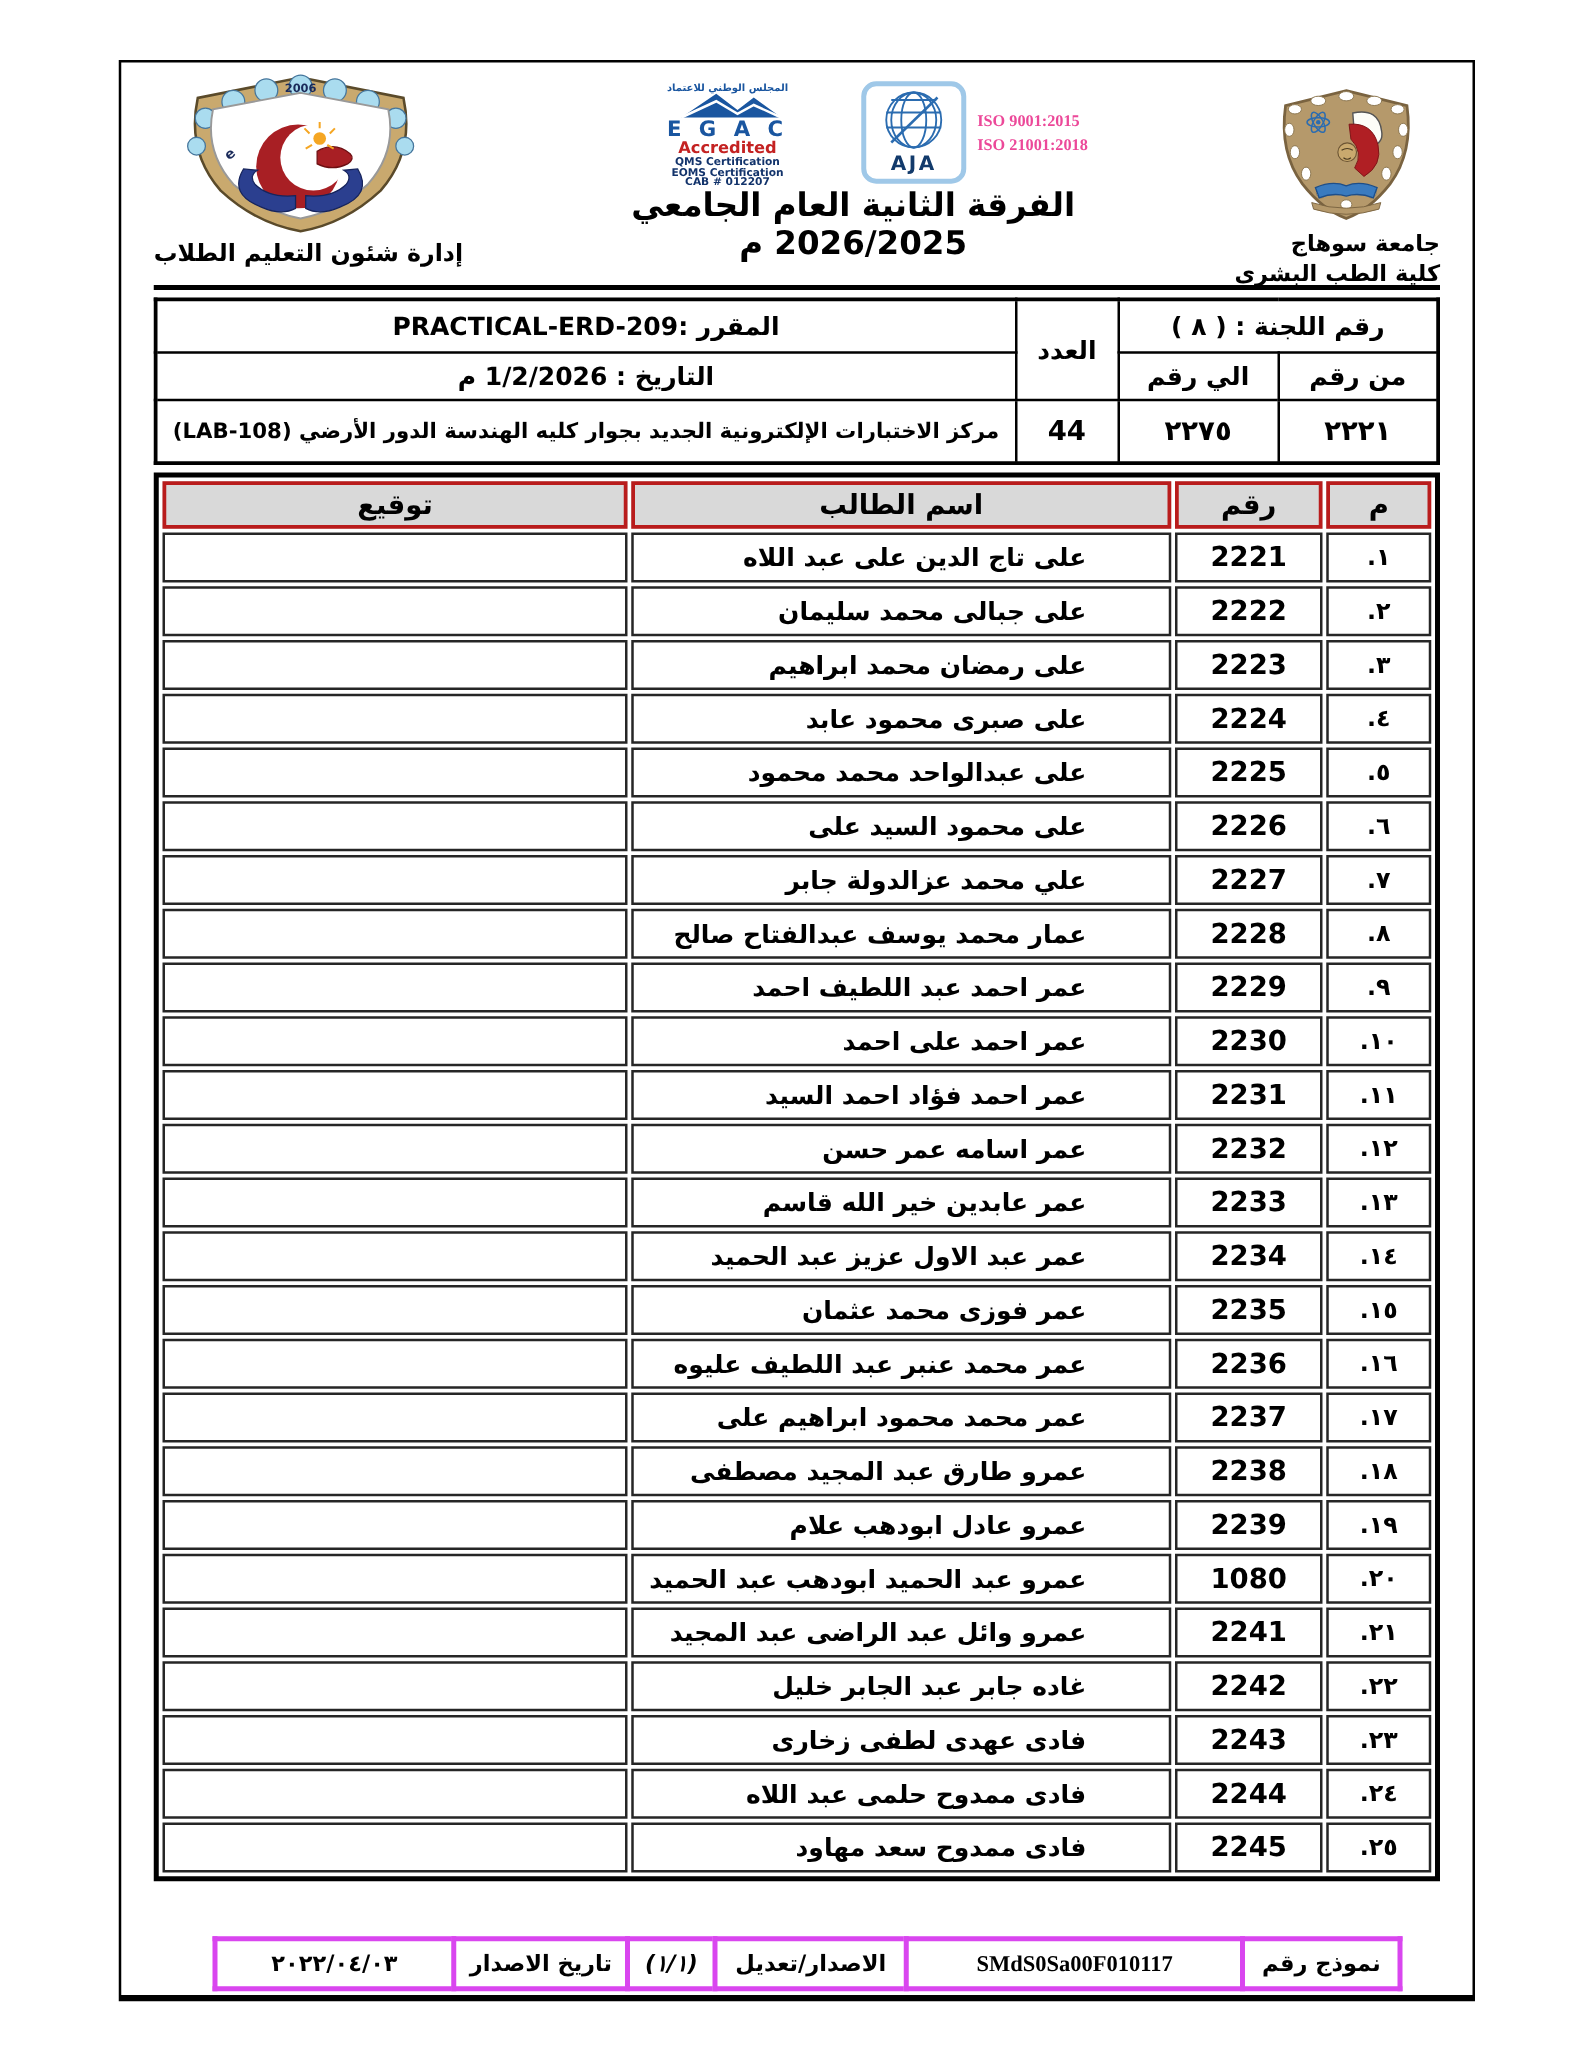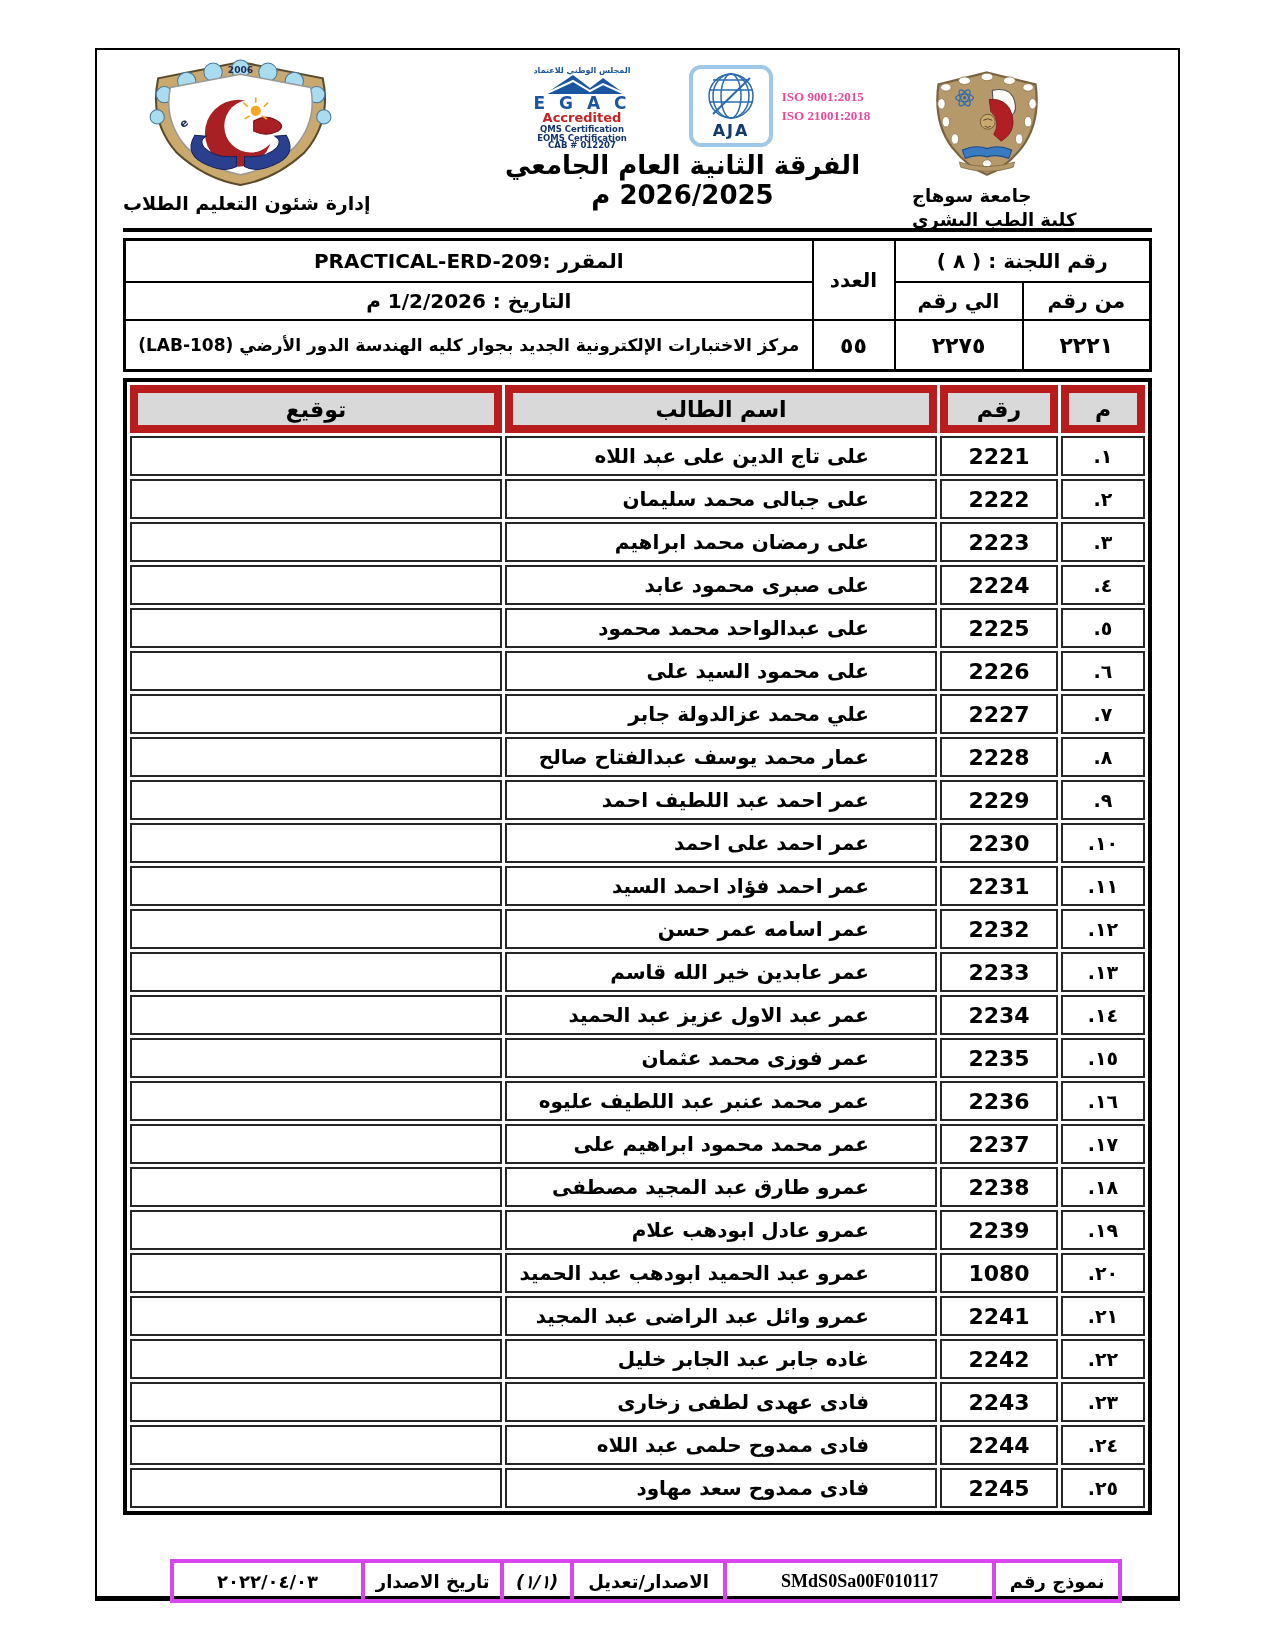--- a/index.html
+++ b/index.html
@@ -3,21 +3,21 @@
 <meta charset="utf-8">
 <style>
   html,body{margin:0;padding:0;background:#fff;}
   .page{position:relative;width:1275px;height:1650px;background:#ffffff;
         font-family:"DejaVu Sans",sans-serif;color:#000;overflow:hidden;}
   .frame{position:absolute;left:95px;top:48px;width:1085px;height:1553px;
          box-sizing:border-box;border:2px solid #000;border-bottom-width:5px;
          padding:8px 26px 0 26px;direction:rtl;}
   
   .hdr{display:flex;align-items:flex-start;height:168px;}
-  .hdr-univ{width:240px;text-align:left;padding-top:10px;}
+  .hdr-univ{width:240px;text-align:right;padding-top:10px;}
   .hdr-univ .lbl{font-weight:bold;font-size:18px;line-height:1.35;}
   .hdr-center{flex:1;text-align:center;}
   .logos-row{display:flex;justify-content:center;align-items:flex-start;gap:18px;margin-top:6px;direction:ltr;}
   .egac-box{width:175px;height:84px;background:#fff;}
   .aja-wrap{display:flex;align-items:center;gap:8px;height:84px;}
   .iso-lines{direction:ltr;text-align:left;font-family:"Liberation Serif",serif;
              font-weight:bold;font-size:13px;color:#ec4899;line-height:1.5;white-space:nowrap;}
   .title1{font-size:29px;font-weight:bold;margin-top:4px;}
   .title2{font-size:26px;font-weight:bold;margin-top:2px;}
   .hdr-fac{width:330px;text-align:left;}
@@ -30,21 +30,21 @@
   .i-committee{height:38px;font-size:20px;}
   .i-lab{font-size:20px;height:34px;}
   .i-val{font-size:22px;}
   .i-course{font-size:20px;}
   .i-date{font-size:20px;}
   .i-loc{font-size:17px;height:46px;vertical-align:middle;}
   .i-count{font-size:20px;}
   
   .roster{width:100%;margin-top:6px;border-collapse:separate;border-spacing:3px;
           border:4px solid #000;background:#fff;}
-  .roster th{background:#d9d9d9;border:8px solid #b91c1c;font-size:22px;font-weight:bold;height:32px;padding:0 4px;}
+  .roster th{background:#d9d9d9;border:3px solid #b91c1c;font-size:22px;font-weight:bold;height:32px;padding:0 4px;}
   .roster td{border:2px solid #262626;height:36px;padding:0 4px;}
   .c-serial{text-align:center;font-weight:bold;font-size:19px;width:72px;}
   .c-num{text-align:center;font-weight:bold;font-size:22px;width:106px;}
   .c-name{text-align:right;padding-right:66px !important;font-weight:bold;font-size:20px;}
   .c-sign{width:360px;}
   
   .footer-tbl{width:952px;margin:44px 30px 0 auto;border:2px solid #000;}
   .footer-tbl td{border:4px solid #d946ef;font-weight:bold;font-size:18px;height:36px;
                  text-align:center;padding:0 8px;white-space:nowrap;}
   .f-code{font-family:"Liberation Serif",serif;font-size:19px;direction:ltr;width:300px;}
@@ -183,21 +183,21 @@
         <td class="i-course">المقرر :PRACTICAL-ERD-209</td>
       </tr>
       <tr>
         <td class="i-lab">من رقم</td>
         <td class="i-lab">الي رقم</td>
         <td class="i-date">التاريخ : 1/2/2026 م</td>
       </tr>
       <tr>
         <td class="i-val">٢٢٢١</td>
         <td class="i-val">٢٢٧٥</td>
-        <td class="i-val">٥٥</td>
+        <td class="i-val">44</td>
         <td class="i-loc">مركز الاختبارات الإلكترونية الجديد بجوار كليه الهندسة الدور الأرضي (LAB-108)</td>
       </tr>
     </tbody>
       </table>
 
     <table class="roster">
       <colgroup>
           <col style="width:72px">
           <col style="width:106px">
           <col>

